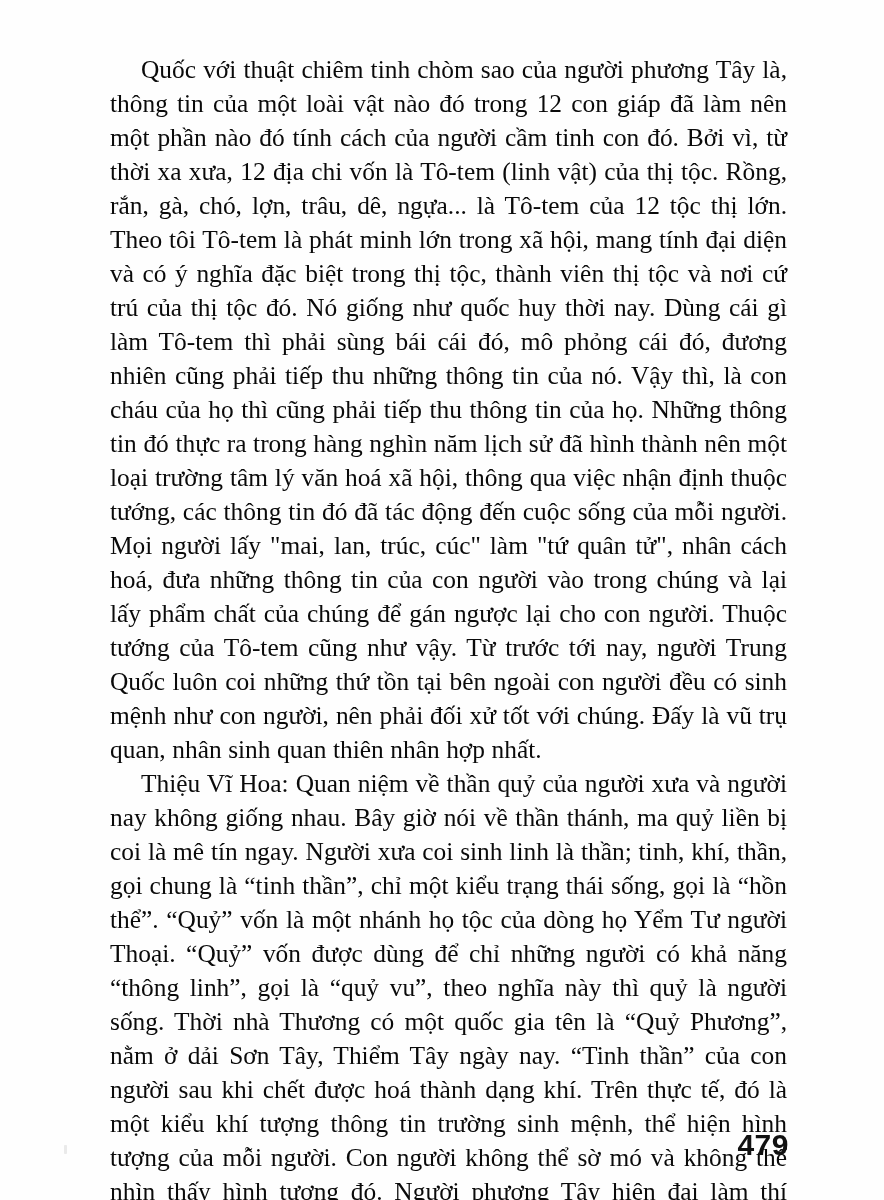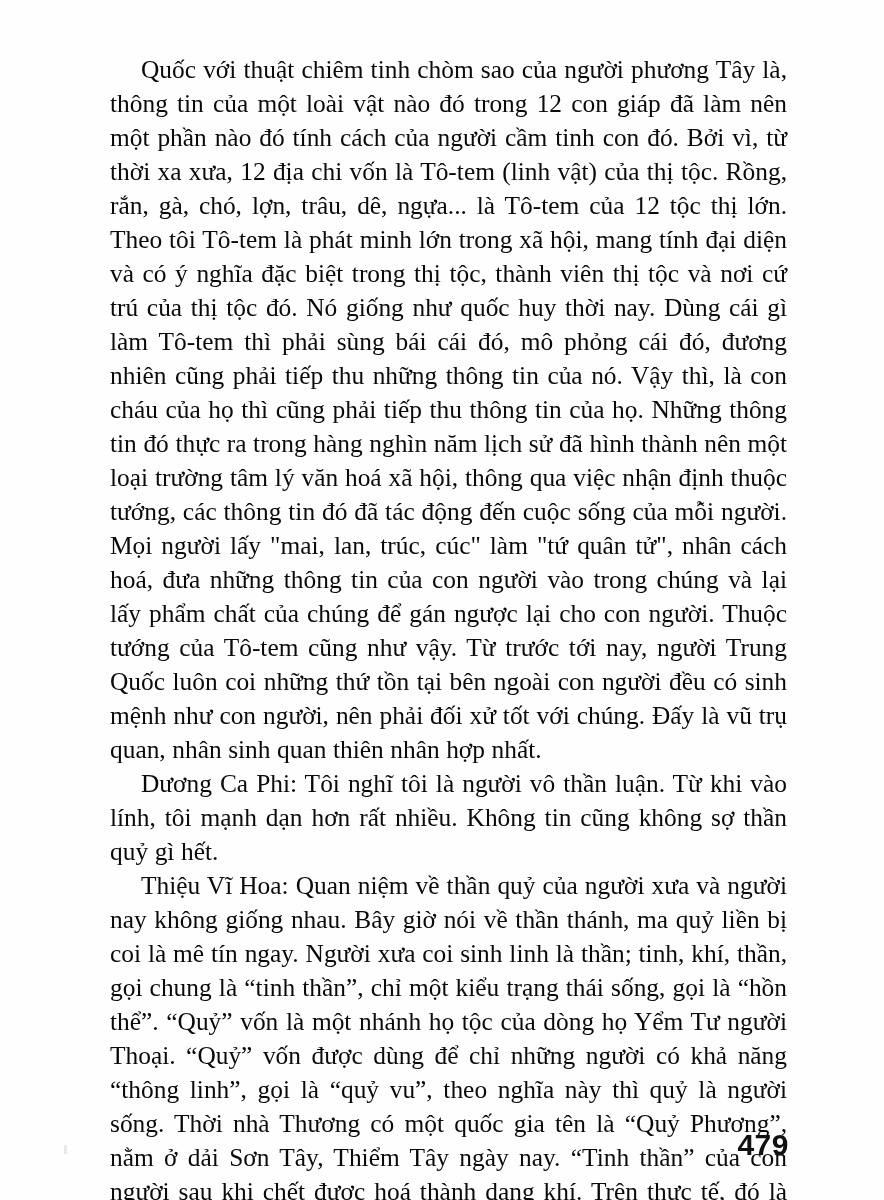--- a/index.html
+++ b/index.html
@@ -73,21 +73,20 @@
 </style>
 </head>
 <body>
 
 <div id="page-sheet">
 
   <div id="text-column">
 
     <p class="body-paragraph">Quốc với thuật chiêm tinh chòm sao của người phương Tây là, thông tin của một loài vật nào đó trong 12 con giáp đã làm nên một phần nào đó tính cách của người cầm tinh con đó. Bởi vì, từ thời xa xưa, 12 địa chi vốn là Tô-tem (linh vật) của thị tộc. Rồng, rắn, gà, chó, lợn, trâu, dê, ngựa... là Tô-tem của 12 tộc thị lớn. Theo tôi Tô-tem là phát minh lớn trong xã hội, mang tính đại diện và có ý nghĩa đặc biệt trong thị tộc, thành viên thị tộc và nơi cứ trú của thị tộc đó. Nó giống như quốc huy thời nay. Dùng cái gì làm Tô-tem thì phải sùng bái cái đó, mô phỏng cái đó, đương nhiên cũng phải tiếp thu những thông tin của nó. Vậy thì, là con cháu của họ thì cũng phải tiếp thu thông tin của họ. Những thông tin đó thực ra trong hàng nghìn năm lịch sử đã hình thành nên một loại trường tâm lý văn hoá xã hội, thông qua việc nhận định thuộc tướng, các thông tin đó đã tác động đến cuộc sống của mỗi người. Mọi người lấy "mai, lan, trúc, cúc" làm "tứ quân tử", nhân cách hoá, đưa những thông tin của con người vào trong chúng và lại lấy phẩm chất của chúng để gán ngược lại cho con người. Thuộc tướng của Tô-tem cũng như vậy. Từ trước tới nay, người Trung Quốc luôn coi những thứ tồn tại bên ngoài con người đều có sinh mệnh như con người, nên phải đối xử tốt với chúng. Đấy là vũ trụ quan, nhân sinh quan thiên nhân hợp nhất.</p>
 
-    <p class="body-paragraph">Dương Ca Phi: Tôi nghĩ tôi là người vô thần luận. Từ khi vào lính, tôi mạnh dạn hơn rất nhiều. Không tin cũng không sợ thần quỷ gì hết.</p>
 
     <p class="body-paragraph">Thiệu Vĩ Hoa: Quan niệm về thần quỷ của người xưa và người nay không giống nhau. Bây giờ nói về thần thánh, ma quỷ liền bị coi là mê tín ngay. Người xưa coi sinh linh là thần; tinh, khí, thần, gọi chung là “tinh thần”, chỉ một kiểu trạng thái sống, gọi là “hồn thể”. “Quỷ” vốn là một nhánh họ tộc của dòng họ Yểm Tư người Thoại. “Quỷ” vốn được dùng để chỉ những người có khả năng “thông linh”, gọi là “quỷ vu”, theo nghĩa này thì quỷ là người sống. Thời nhà Thương có một quốc gia tên là “Quỷ Phương”, nằm ở dải Sơn Tây, Thiểm Tây ngày nay. “Tinh thần” của con người sau khi chết được hoá thành dạng khí. Trên thực tế, đó là một kiểu khí tượng thông tin trường sinh mệnh, thể hiện hình tượng của mỗi người. Con người không thể sờ mó và không thể nhìn thấy hình tượng đó. Người phương Tây hiện đại làm thí nghiệm đối với những người thập tử</p>
 
   </div>
 
   <div id="page-folio">479</div>
 
   <div id="scan-speck"></div>
 
 </div>

